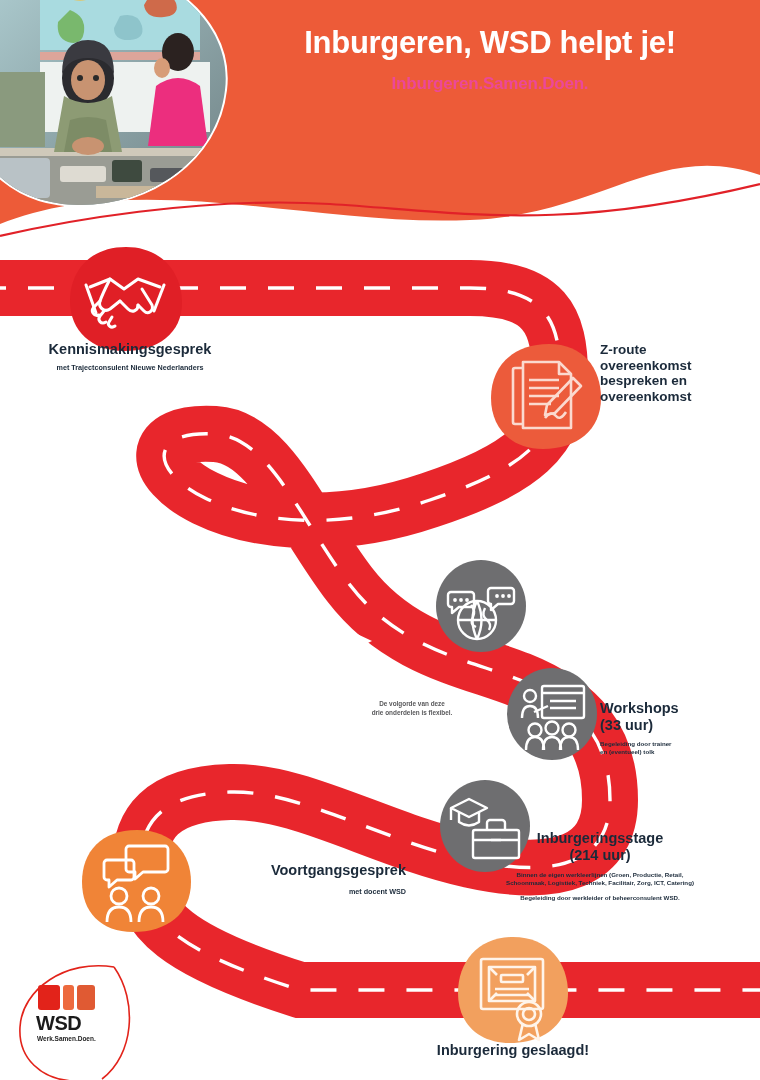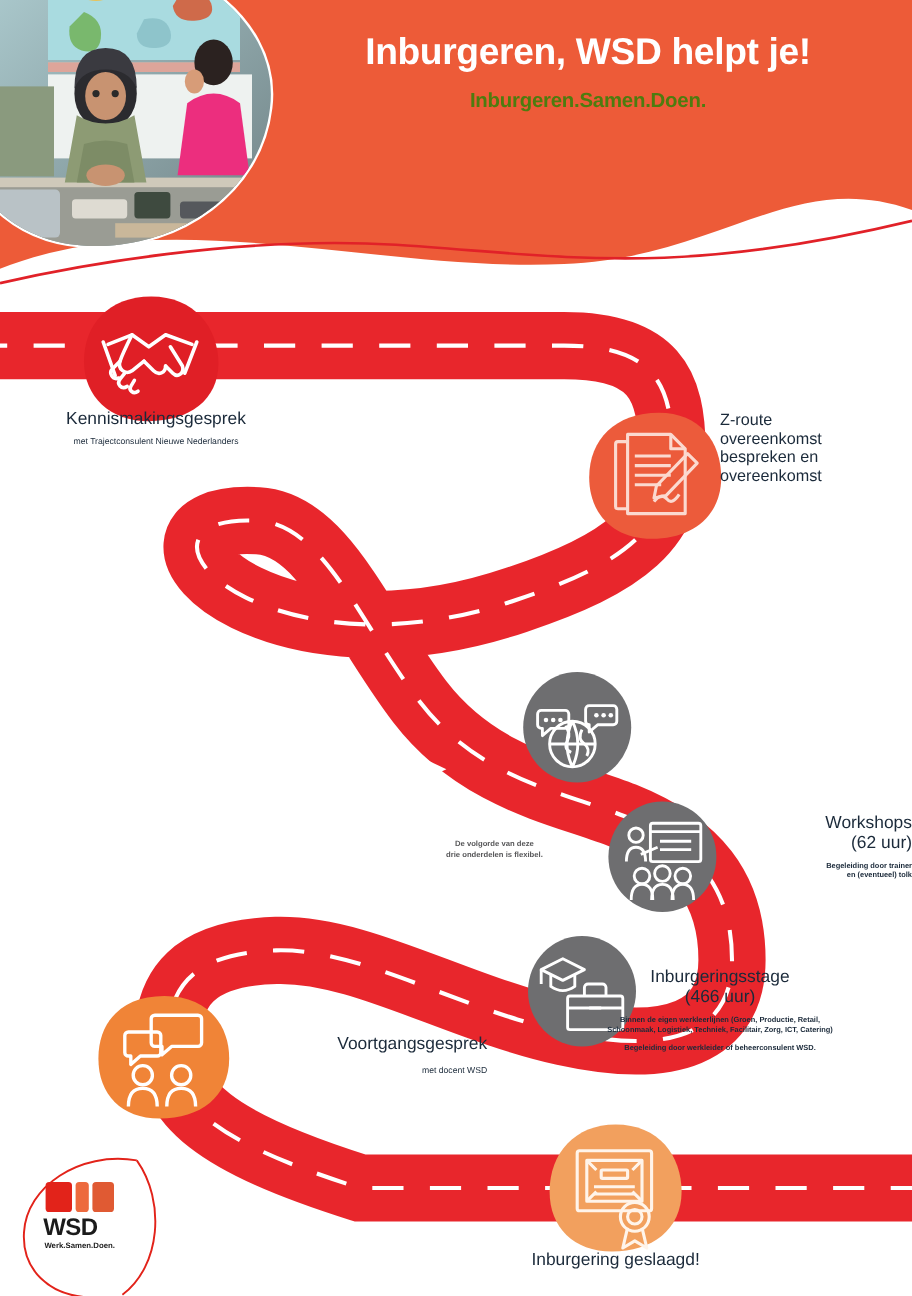--- a/index.html
+++ b/index.html
@@ -7,34 +7,34 @@
        font-family:"Liberation Sans", sans-serif;color:#1b2a3a;}
 
   #stage{position:absolute;inset:0;width:760px;height:892px;}
 
   
   .header-wrap{position:absolute;left:0;top:0;width:760px;height:235px;}
   .header-svg{position:absolute;left:0;top:0;}
   .header-title{position:absolute;left:230px;top:26px;width:520px;text-align:center;
       font-size:31px;font-weight:bold;color:#ffffff;letter-spacing:-.3px;line-height:1.1;}
   .header-sub{position:absolute;left:230px;top:74px;width:520px;text-align:center;
-      font-size:17px;font-weight:600;color:#4d7c0f;letter-spacing:-.2px;}
+      font-size:17px;font-weight:600;color:#ec4899;letter-spacing:-.2px;}
 
   
   .road-svg{position:absolute;left:0;top:0;}
   .blob{position:absolute;}
 
   
   .lbl{position:absolute;}
-  .lbl .t{font-weight:normal;color:#1b2a3a;line-height:1.16;}
+  .lbl .t{font-weight:bold;color:#1b2a3a;line-height:1.16;}
   .lbl .s{color:#1b2a3a;line-height:1.3;}
 
   .t-lg{font-size:14.5px;}
   .t-md{font-size:13.5px;}
-  .s-sm{font-size:7.2px;font-weight:400;}
+  .s-sm{font-size:7.2px;font-weight:700;}
   .s-xs{font-size:6.2px;font-weight:600;}
 
   .note{position:absolute;font-size:6.4px;font-weight:600;color:#58585a;
         text-align:center;line-height:1.35;}
 
   
   .logo{position:absolute;left:18px;top:985px;width:110px;}
   .logo-blocks{display:flex;gap:3px;margin-left:20px;}
   .lb{width:22px;height:25px;border-radius:3px;}
   .logo-word{font-size:20px;font-weight:bold;letter-spacing:-.5px;color:#1b1b1b;
@@ -223,23 +223,23 @@
       <path d="M18 52 q0 -12 8 -12 q8 0 8 12"></path>
       <path d="M30 46 l14 -6"></path>
       <circle cx="31" cy="64" r="6.5"></circle>
         <path d="M22 84 q0 -13 9 -13 q9 0 9 13"></path>
       <circle cx="48" cy="62" r="6.5"></circle>
         <path d="M39 84 q0 -13 9 -13 q9 0 9 13"></path>
       <circle cx="65" cy="64" r="6.5"></circle>
         <path d="M56 84 q0 -13 9 -13 q9 0 9 13"></path>
     </g>
   </svg>
-  <div class="lbl" style="left:600px;top:678px;width:160px;text-align:right">
+  <div class="lbl" style="left:600px;top:700px;width:160px;text-align:left">
     <div class="t t-lg">Workshops</div>
-    <div class="t t-lg">(62 uur)</div>
+    <div class="t t-lg">(33 uur)</div>
     <div class="s s-xs" style="margin-top:6px">Begeleiding door trainer</div>
     <div class="s s-xs">en (eventueel) tolk</div>
   </div>
 
   <div class="note" style="left:352px;top:700px;width:120px">
     <div>De volgorde van deze</div>
     <div>drie onderdelen is flexibel.</div>
   </div>
 
   <svg class="blob" style="left:437px;top:778px" width="96" height="96" viewBox="0 0 96 96">
@@ -247,23 +247,23 @@
     <g fill="none" stroke="#fff" stroke-width="2.4" stroke-linejoin="round">
       <path d="M14 30 l18 -9 l18 9 l-18 9 z"></path>
       <path d="M22 34 v10 q10 7 20 0 v-10"></path>
       <path d="M14 30 v12"></path>
       <rect x="36" y="52" width="46" height="28" rx="2"></rect>
       <path d="M50 52 v-7 a3 3 0 0 1 3 -3 h12 a3 3 0 0 1 3 3 v7"></path>
       <path d="M36 62 h46"></path>
       <path d="M54 62 h10"></path>
     </g>
   </svg>
-  <div class="lbl" style="left:440px;top:806px;width:320px;text-align:center">
+  <div class="lbl" style="left:440px;top:830px;width:320px;text-align:center">
     <div class="t t-lg">Inburgeringsstage</div>
-    <div class="t t-lg">(466 uur)</div>
+    <div class="t t-lg">(214 uur)</div>
     <div class="s s-xs" style="margin-top:7px">Binnen de eigen werkleerlijnen (Groen, Productie, Retail,</div>
     <div class="s s-xs">Schoonmaak, Logistiek, Techniek, Facilitair, Zorg, ICT, Catering)</div>
     <div class="s s-xs" style="margin-top:7px">Begeleiding door werkleider of beheerconsulent WSD.</div>
   </div>
 
   <svg class="blob" style="left:79px;top:828px" width="116" height="106" viewBox="0 0 116 106">
     <path d="M58 2 C94 2 112 26 112 54 C112 86 88 104 54 104 C22 104 3 84 3 54 C3 24 22 2 58 2 Z" fill="#F08437"></path>
     <g fill="none" stroke="#fff" stroke-width="2.8" stroke-linejoin="round">
       <path d="M50 18 h36 a3 3 0 0 1 3 3 v20 a3 3 0 0 1 -3 3 h-22 l-8 7 v-7 h-6 a3 3 0 0 1 -3 -3 v-20 a3 3 0 0 1 3 -3 z"></path>
       <path d="M28 32 h24 a3 3 0 0 1 3 3 v14 a3 3 0 0 1 -3 3 h-14 l-8 7 v-7 h-2 a3 3 0 0 1 -3 -3 v-14 a3 3 0 0 1 3 -3 z"></path>

